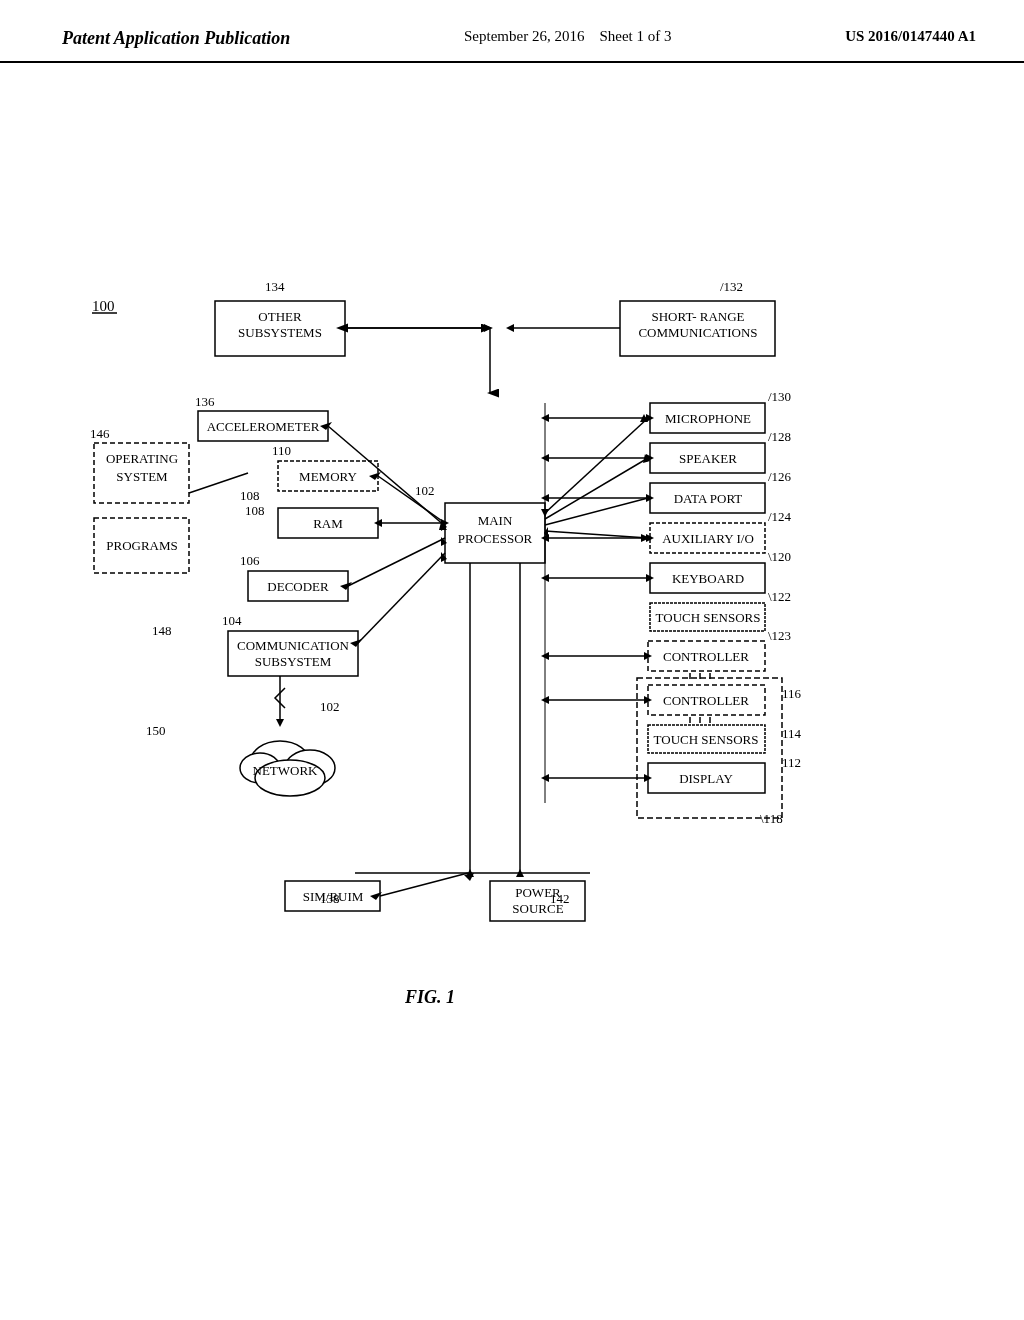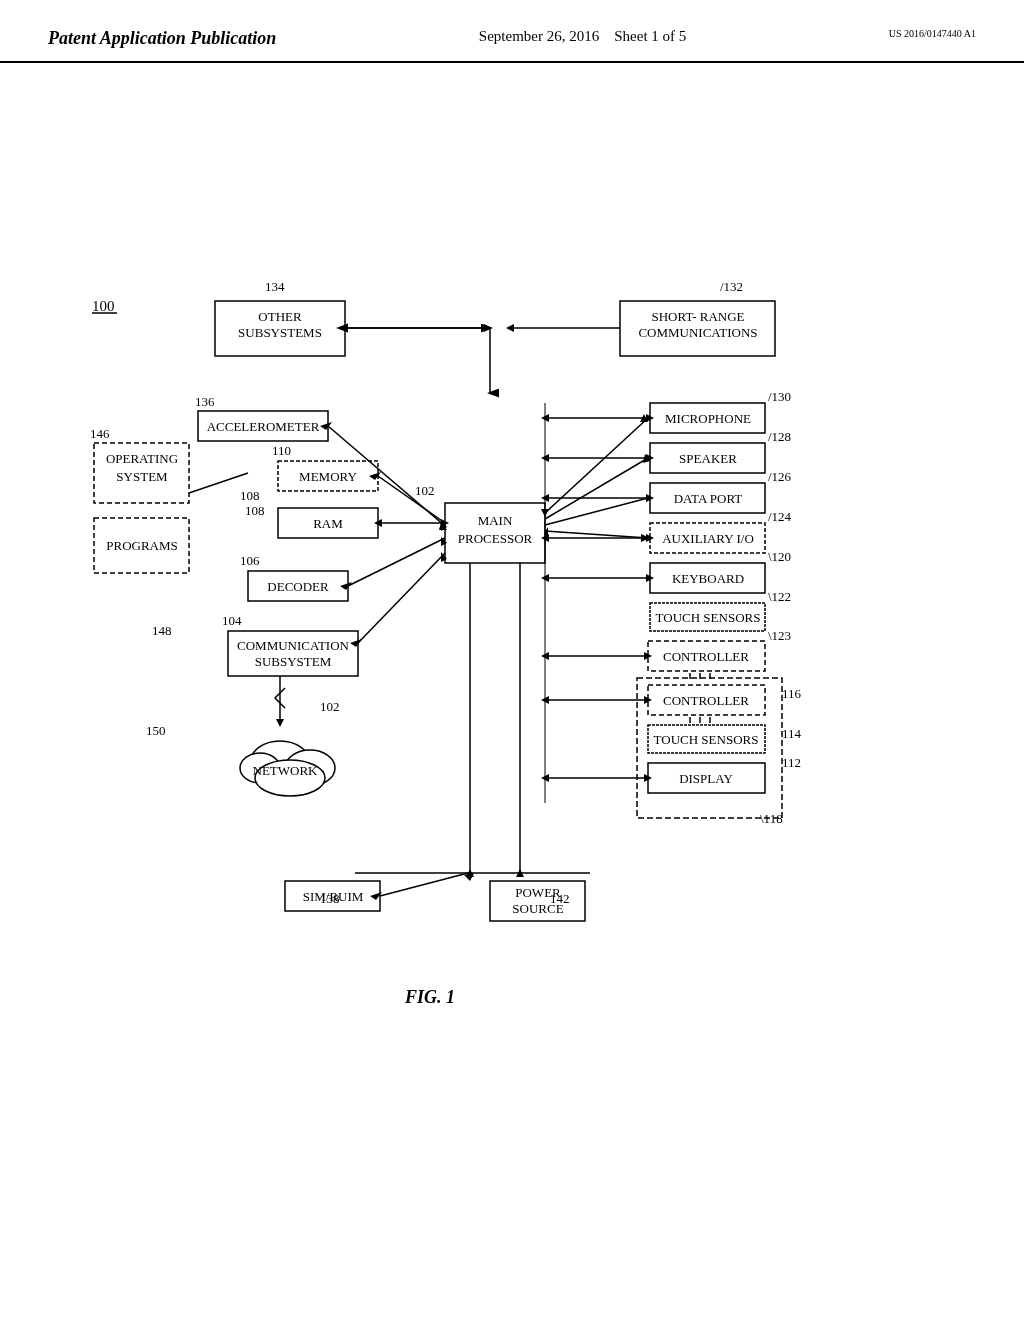--- a/index.html
+++ b/index.html
@@ -33,25 +33,25 @@
       position: absolute;
       top: 0; left: 0;
       width: 100%;
       height: 100%;
     }
   </style>
 </head>
 <body>
 
 <div class="header">
-  <div style="font-style:italic; font-weight:bold; font-size:18px;">Patent Application Publication</div>
+  <div style="font-style:italic; font-weight:bold; font-size:18px;margin-left:14px;">Patent Application Publication</div>
   <div style="font-size:15px; text-align:center;">
-    <span>September 26, 2016</span>&nbsp;&nbsp;&nbsp;&nbsp;<span>Sheet 1 of 5</span>
+    <span>September 26, 2016</span>&nbsp;&nbsp;&nbsp;&nbsp;<span>Sheet 1 of 3</span>
   </div>
-  <div style="font-size:10px; font-weight:normal;">US 2016/0147440 A1</div>
+  <div style="font-size:15px; font-weight:bold;">US 2016/0147440 A1</div>
 </div>
 
 <div class="diagram-area">
   <svg class="diagram-svg" viewBox="0 0 1024 1150" xmlns="http://www.w3.org/2000/svg">
 
     <defs>
       <marker id="arrowR" markerWidth="8" markerHeight="8" refX="6" refY="3" orient="auto">
         <path d="M0,0 L0,6 L8,3 z" fill="#000"></path>
       </marker>
       <marker id="arrowL" markerWidth="8" markerHeight="8" refX="2" refY="3" orient="auto-start-reverse">

